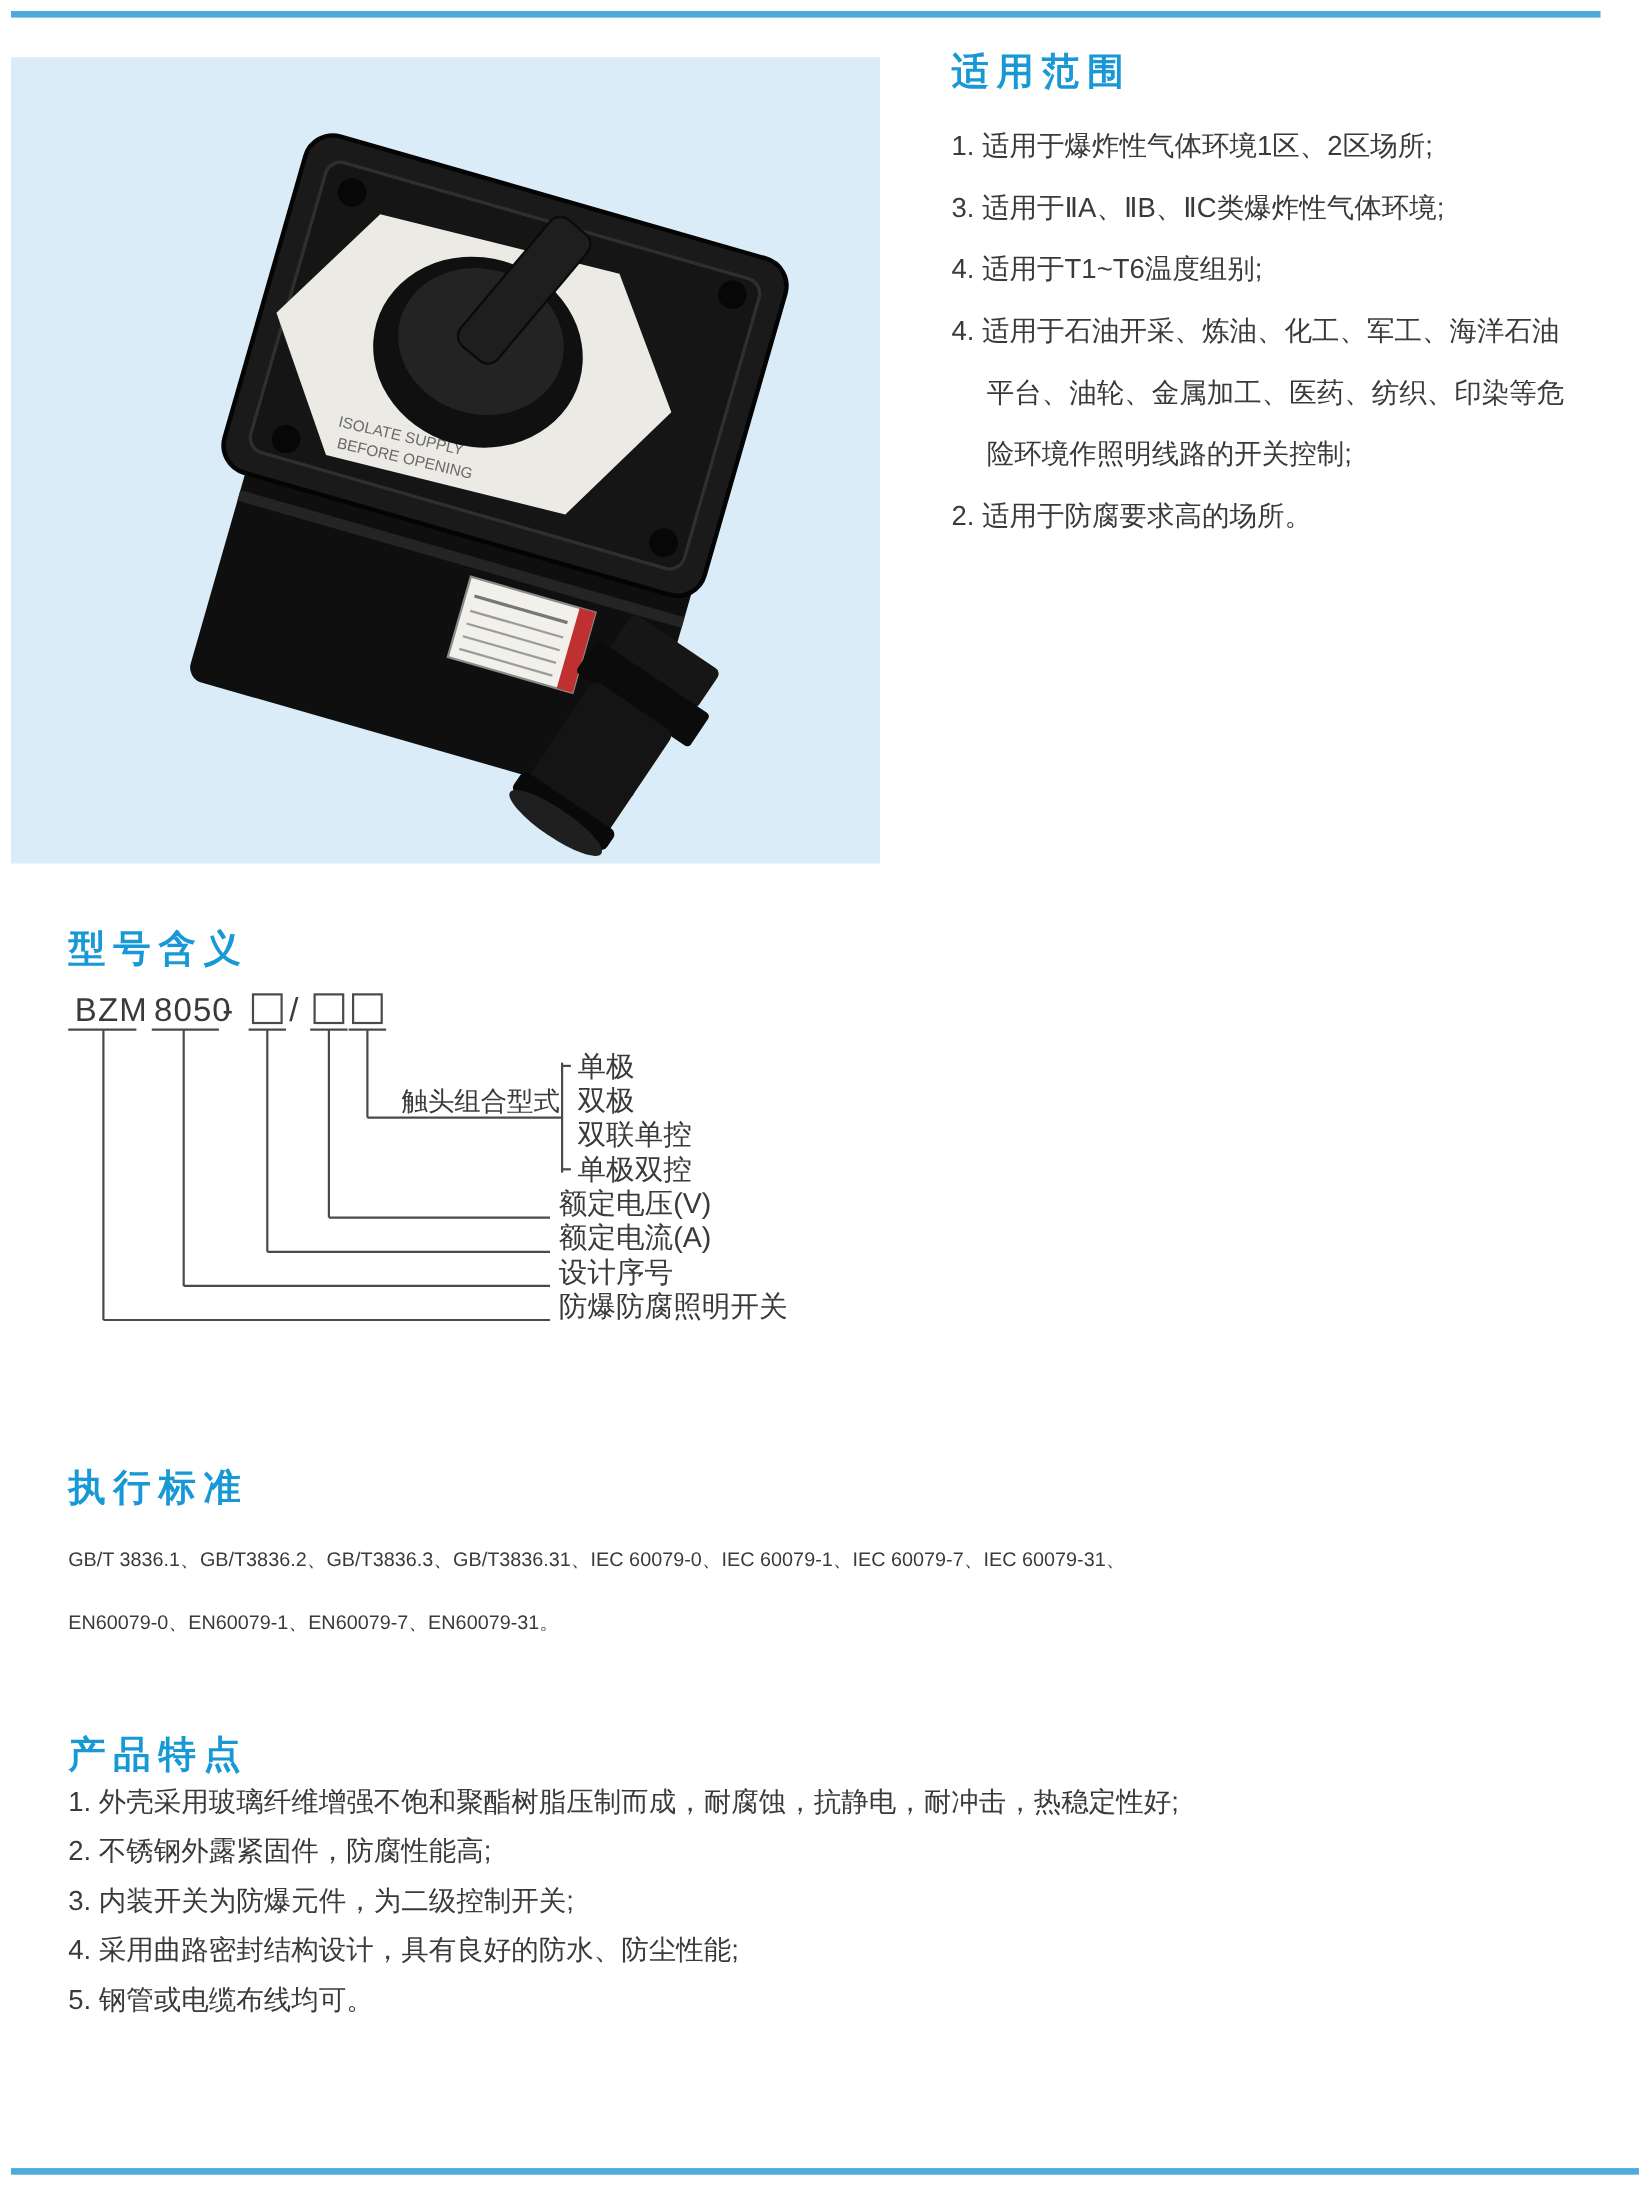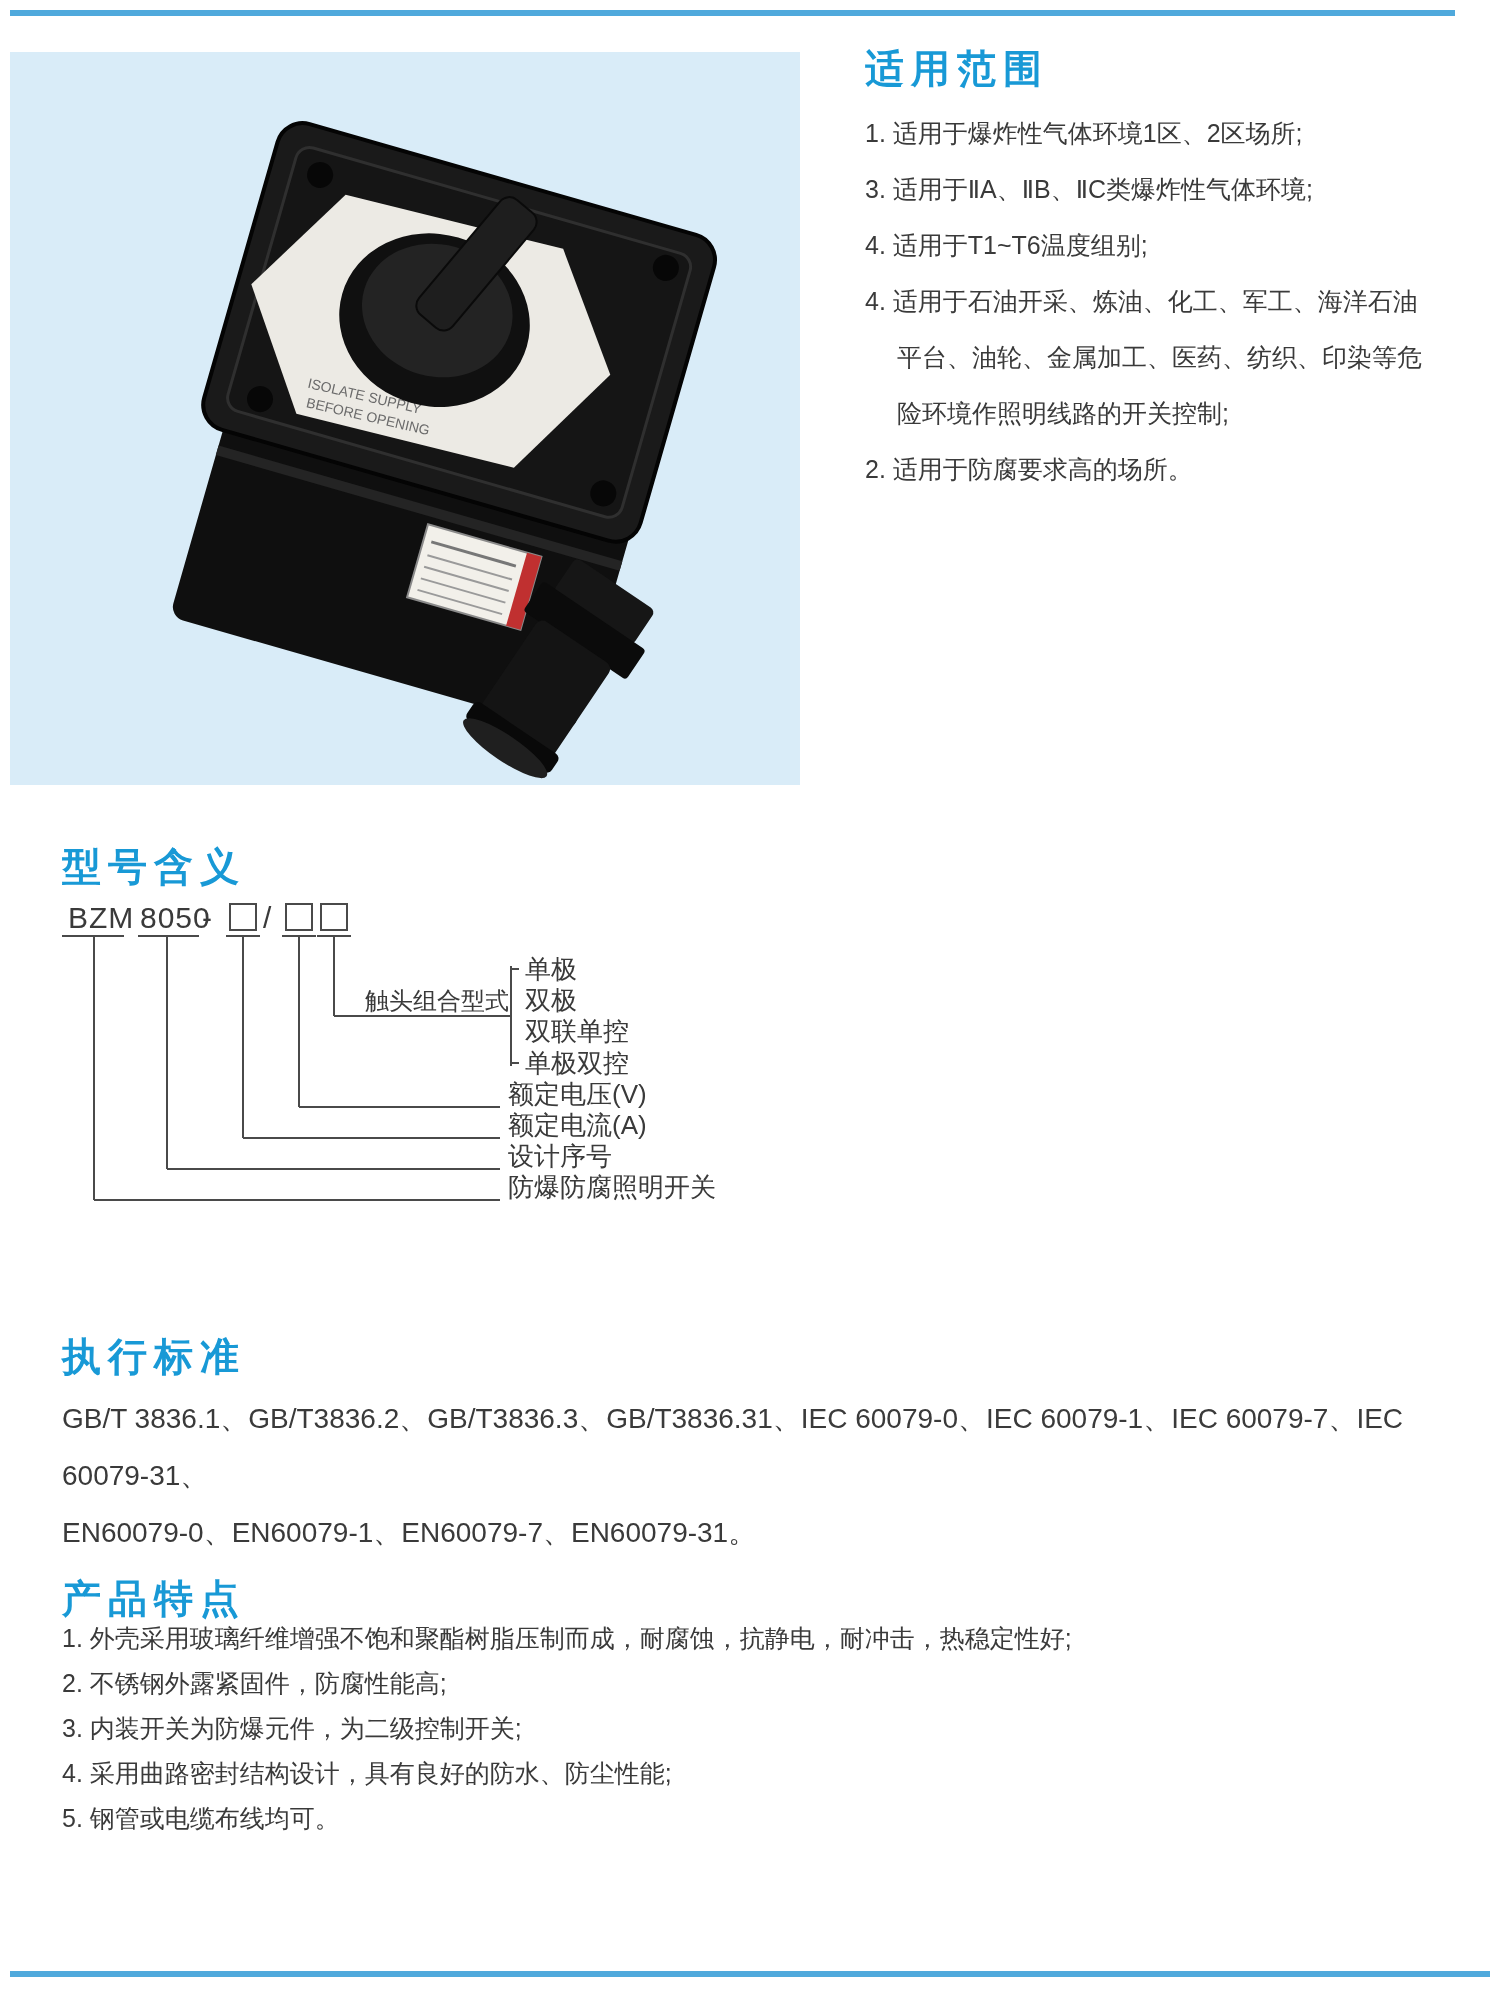--- a/index.html
+++ b/index.html
@@ -13,21 +13,21 @@
   .rule-bottom{left:10px;top:1971px;width:1480px;}
 
   .photo-box{
     position:absolute;left:10px;top:52px;width:790px;height:733px;
     background:#d9ecf8;
   }
   .photo-box svg{width:100%;height:100%;display:block;}
 
   h2.sec{
     position:absolute;margin:0;
-    color:#1899d6;font-size:39px;font-weight:600;letter-spacing:7px;
+    color:#1899d6;font-size:34px;font-weight:600;letter-spacing:7px;
   }
   .scope-title{left:865px;top:42px;}
   .model-title{left:62px;top:840px;}
   .standards-title{left:62px;top:1330px;font-family:Liberation Serif, serif;}
   .features-title{left:62px;top:1572px;}
 
   ul.plain{list-style:none;margin:0;padding:0;}
 
   .scope-list{
     position:absolute;left:865px;top:105px;width:570px;
@@ -41,21 +41,21 @@
   .model-diagram{position:absolute;left:60px;top:898px;}
   .model-diagram text{fill:#3a3a3a;}
   .model-diagram .ln{stroke:#4a4a4a;stroke-width:2;fill:none;}
   .model-diagram .bx{stroke:#4a4a4a;stroke-width:2;fill:none;}
   .code-txt{font-size:30px;letter-spacing:1px;}
   .lbl-txt{font-size:26px;}
   .grp-txt{font-size:24px;}
 
   .standards-text{
     position:absolute;left:62px;top:1390px;width:1400px;
-    font-size:28px;line-height:57px;white-space:pre-line;
+    font-size:18px;line-height:57px;white-space:pre-line;
   }
 
   .features-list{
     position:absolute;left:62px;top:1616px;width:1400px;
     font-size:25px;line-height:45px;
   }
   .features-list li{white-space:pre-line;padding-left:30px;text-indent:-30px;}
 </style>
 </head>
 <body>

